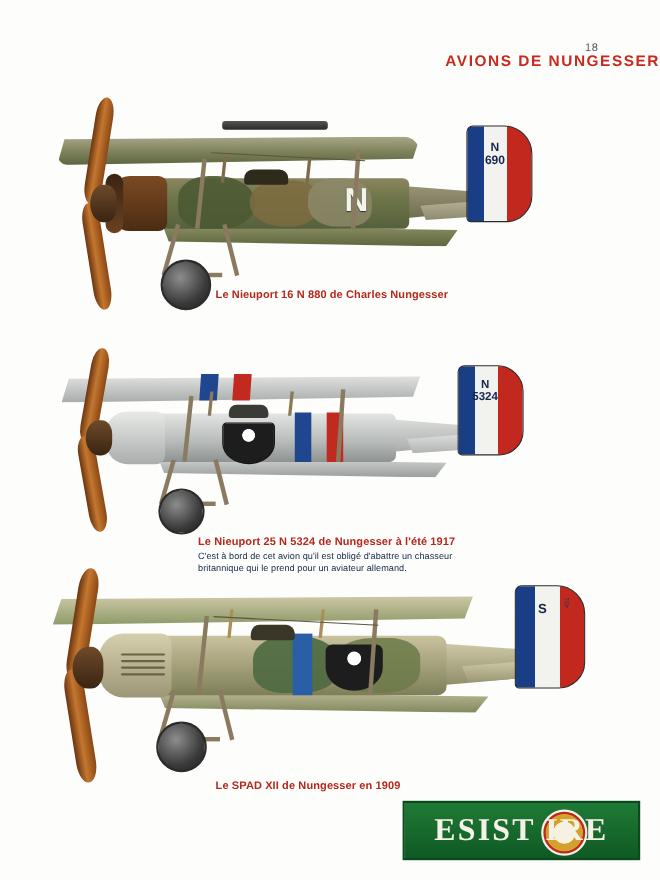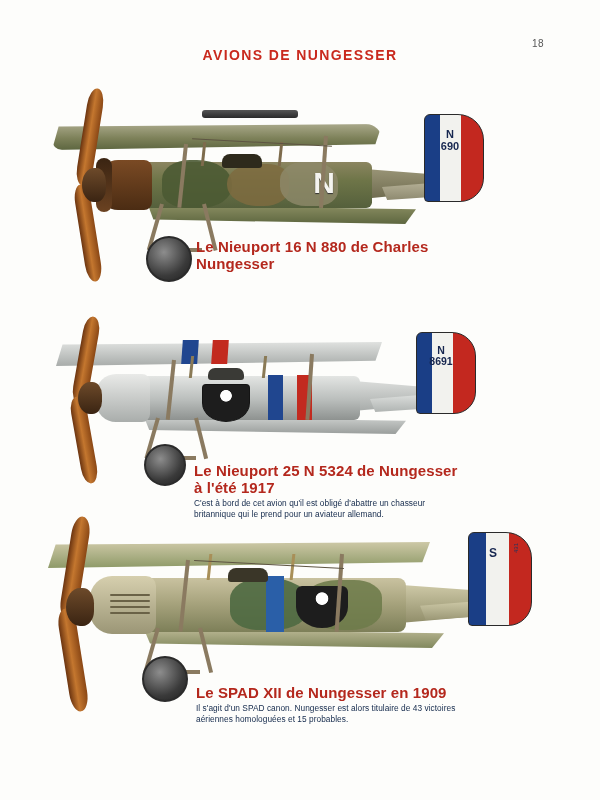--- a/index.html
+++ b/index.html
@@ -26,35 +26,36 @@
     right: 56px;
     top: 38px;
     font-size: 10px;
     color: #555;
     letter-spacing: 0.5px;
   }
   .page-title {
     position: absolute;
     left: 0; right: 0;
     top: 47px;
-    text-align: center;
+    text-align: right;
     color: #c9291d;
     font-size: 14px;
     font-weight: bold;
     letter-spacing: 1.4px;
   }
 
   
   .caption { position: absolute; }
   .caption .cap-title {
     color: #b4281d;
-    font-size: 15px;
+    font-size: 10px;
     font-weight: bold;
     margin-bottom: 2px;
     letter-spacing: 0.1px;
+    margin-top: 25px;
   }
   .caption .cap-body {
     color: #13294b;
     font-size: 8.3px;
     line-height: 1.38;
     letter-spacing: 0.05px;
   }
 
   
   .plane { position: absolute; }
@@ -415,42 +416,42 @@
   <div class="plane" id="plane2">
     <div class="n25-upperwing"></div>
     <div class="n25-band-blue2"></div>
     <div class="n25-band-red2"></div>
     <div class="n25-lowerwing"></div>
     <div class="n25-tailboom"></div>
     <div class="n25-hstab"></div>
     <div class="n25-rudder">
       <div class="roundel-txt">
         <div>N</div>
-        <div>8691</div>
+        <div>5324</div>
       </div>
     </div>
     <div class="n25-fuselage"></div>
     <div class="n25-band-blue"></div>
     <div class="n25-band-red"></div>
     <div class="heart n25-heart"></div>
     <div class="n25-nose"></div>
     <div class="n25-cockpit"></div>
     <div class="n25-cabane"></div>
     <div class="strut" style="left:120px; top:42px; width:4px; height:60px; transform:rotate(6deg);"></div>
     <div class="strut" style="left:258px; top:36px; width:4px; height:66px; transform:rotate(4deg);"></div>
     <div class="prop-blade" style="left:26px; top:-2px; width:16px; height:88px; transform:rotate(10deg);"></div>
     <div class="prop-blade" style="left:24px; top:78px; width:16px; height:88px; transform:rotate(-10deg);"></div>
     <div class="spinner" style="left:26px; top:64px; width:24px; height:32px;"></div>
     <div class="strut" style="left:104px; top:100px; width:4px; height:42px; transform:rotate(16deg);"></div>
     <div class="strut" style="left:142px; top:100px; width:4px; height:42px; transform:rotate(-14deg);"></div>
     <div class="strut" style="left:106px; top:138px; width:38px; height:4px;"></div>
     <div class="wheel" style="left:92px; top:126px; width:38px; height:38px;"></div>
   </div>
 
-  <div class="caption" style="left:194px; top:462px; width:268px;">
+  <div class="caption" style="left:180px; top:462px; width:268px;">
     <div class="cap-title">Le Nieuport 25 N 5324 de Nungesser à l'été 1917</div>
     <div class="cap-body">C'est à bord de cet avion qu'il est obligé d'abattre un chasseur britannique qui le prend pour un aviateur allemand.</div>
   </div>
 
   <div class="plane" id="plane3">
     <div class="sp-upperwing"></div>
     <div class="sp-lowerwing"></div>
     <div class="sp-tailboom"></div>
     <div class="sp-hstab"></div>
     <div class="sp-rudder">
@@ -478,17 +479,20 @@
     <div class="prop-blade" style="left:24px; top:88px; width:18px; height:104px; transform:rotate(-9deg);"></div>
     <div class="spinner" style="left:26px; top:68px; width:28px; height:38px;"></div>
     <div class="strut" style="left:116px; top:108px; width:4px; height:46px; transform:rotate(16deg);"></div>
     <div class="strut" style="left:158px; top:108px; width:4px; height:46px; transform:rotate(-14deg);"></div>
     <div class="strut" style="left:118px; top:150px; width:42px; height:4px;"></div>
     <div class="wheel" style="left:102px; top:136px; width:42px; height:42px;"></div>
   </div>
 
   <div class="caption" style="left:196px; top:684px; width:268px;">
     <div class="cap-title">Le SPAD XII de Nungesser en 1909</div>
-    <div class="cap-body">Il s'agit d'un SPAD canon. Nungesser est alors titulaire de 43 victoires aériennes homologuées et 15 probables.</div>
-  </div>
-
+  </div>
+
+  <div class="logo">
+    <div class="logo-o"></div>
+    <div class="logo-text">ESIST  IRE</div>
+  </div>
 
 </div>
 
 </body></html>

